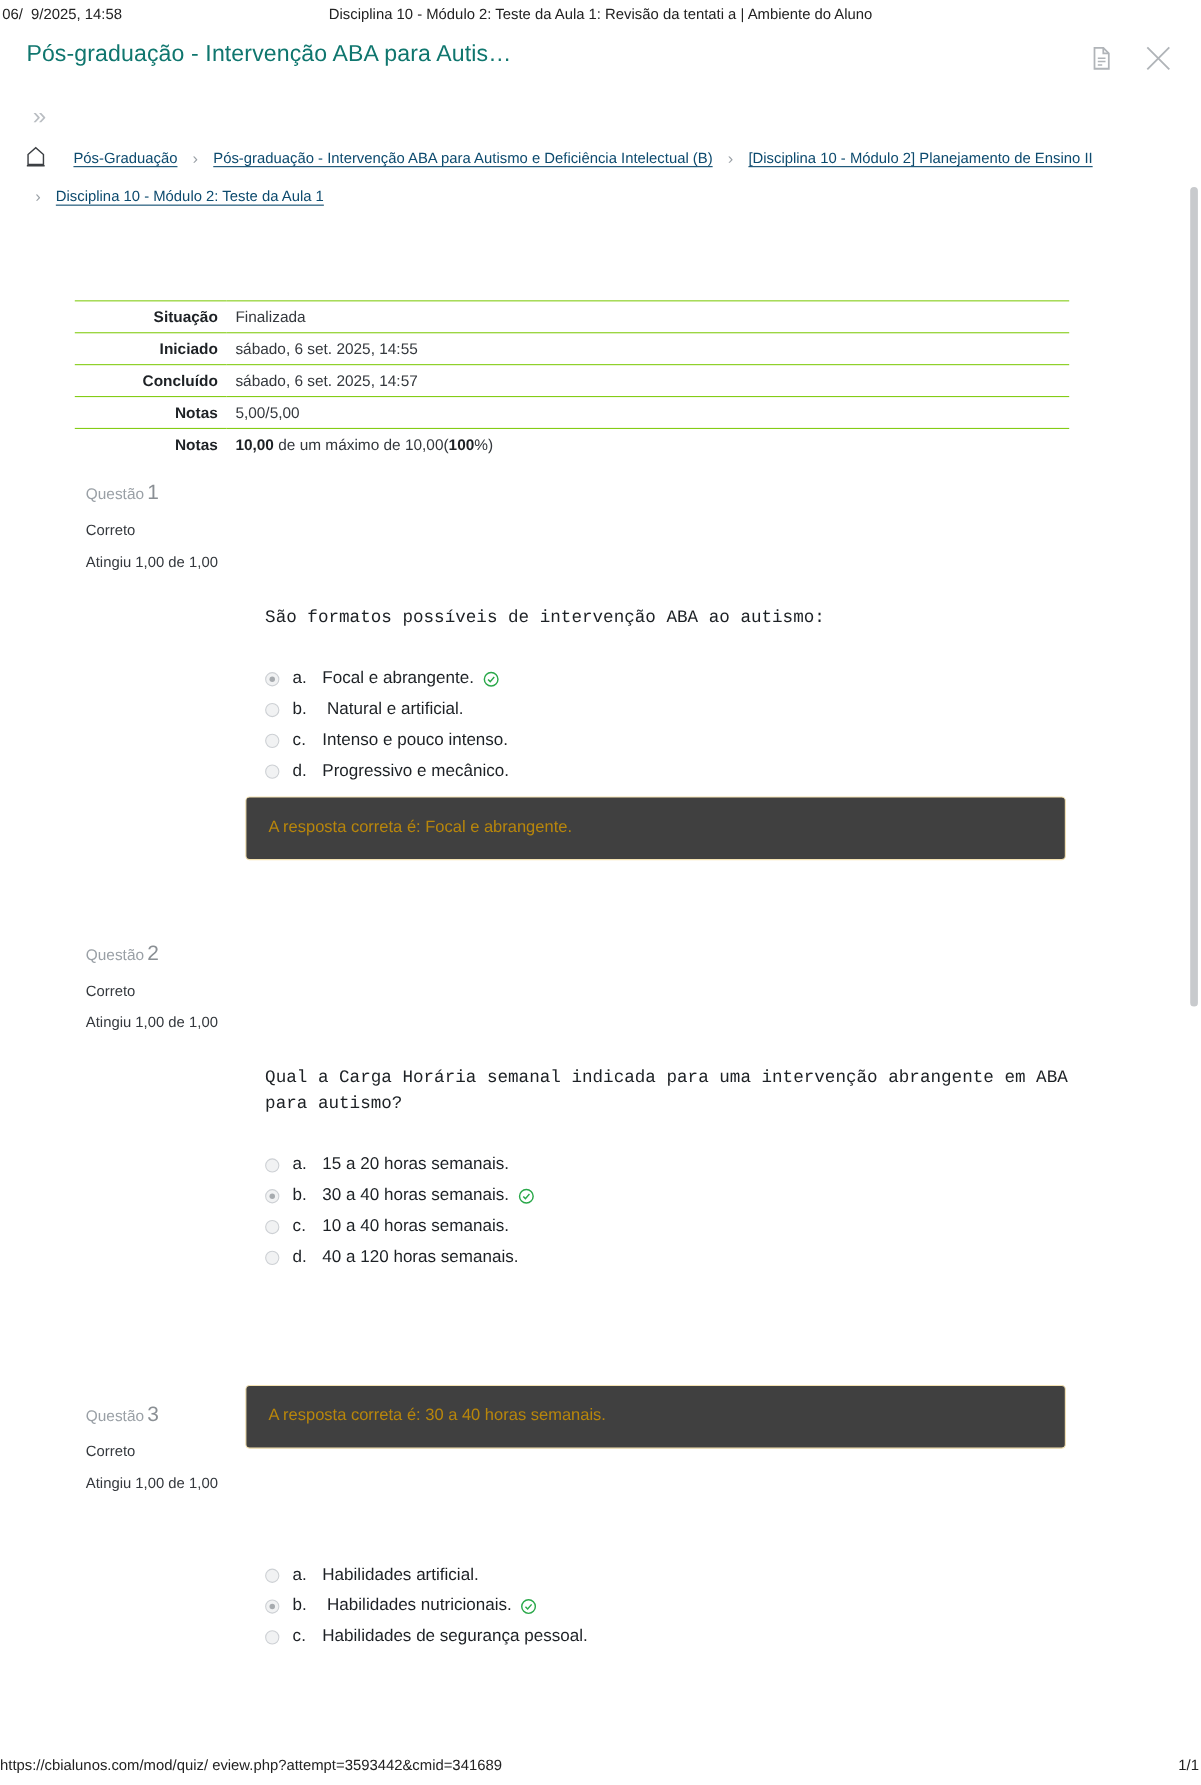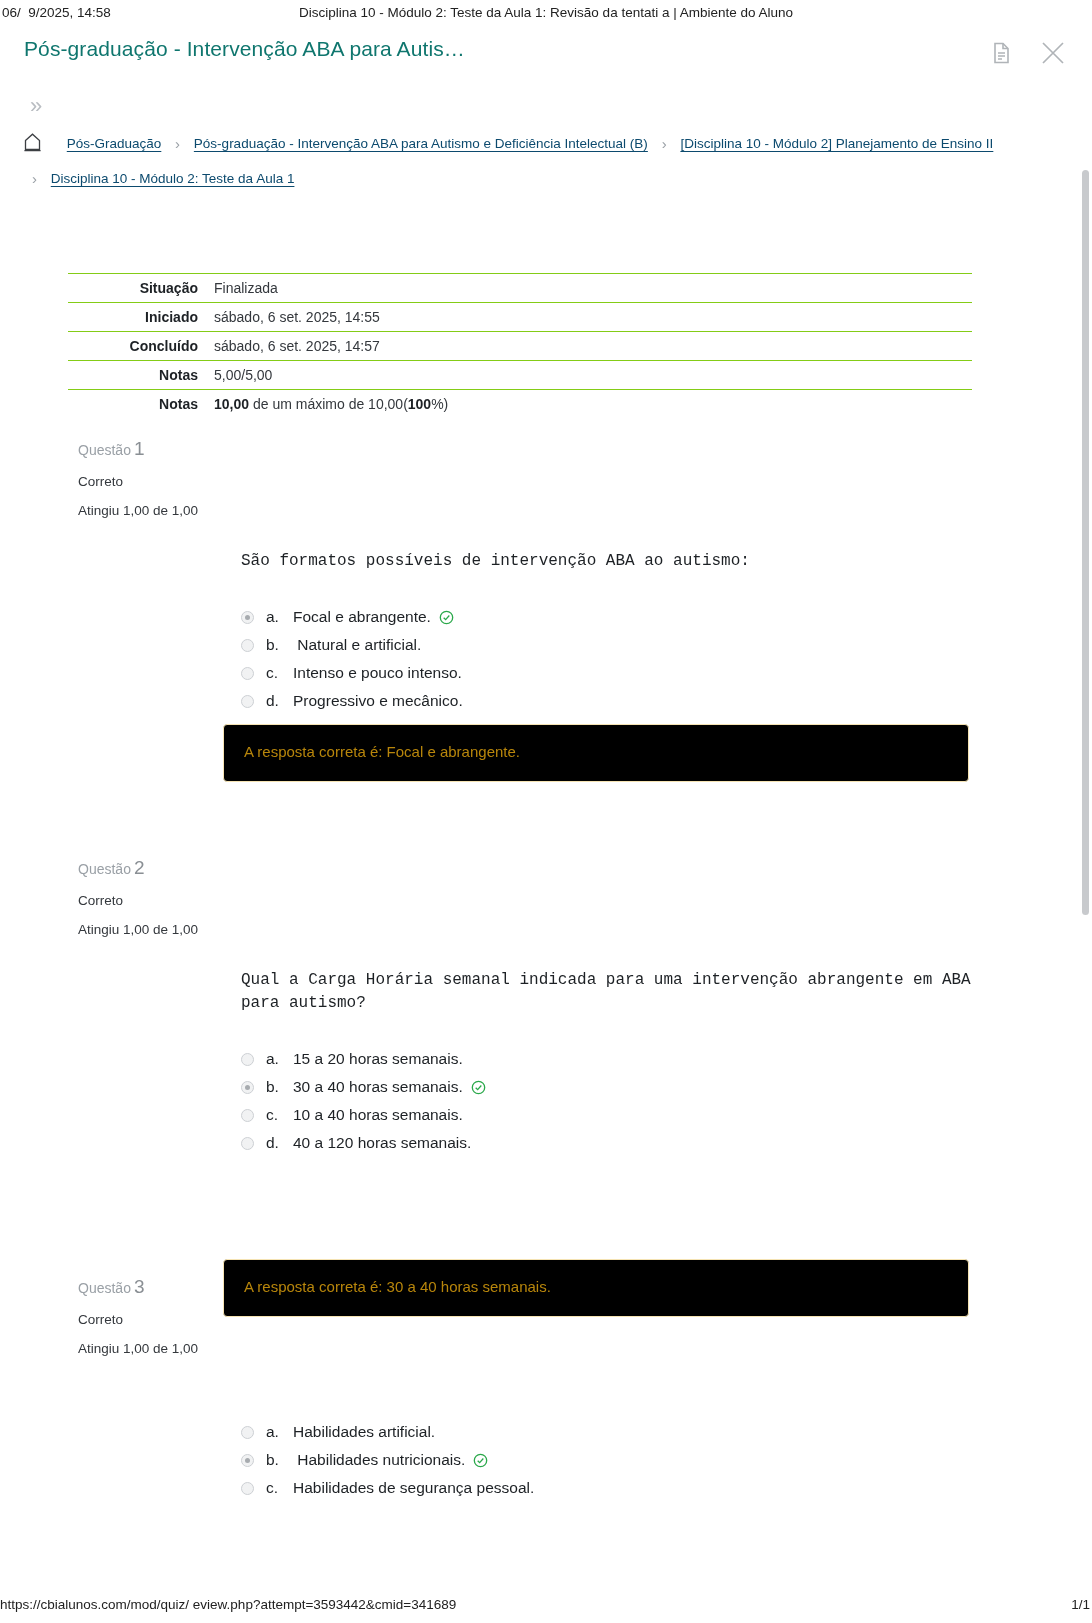--- a/index.html
+++ b/index.html
@@ -199,21 +199,21 @@
   .ans-text { white-space: pre; }
   .ok-icon { margin-left: 8px; display: inline-flex; align-items: center; }
 
   
   .feedback {
     position: absolute;
     left: 223px;
     width: 746px;
     border: 1px solid #f5e3b3;
     border-radius: 4px;
-    background: #000000;
+    background: #404040;
     padding: 18px 20px 20px 20px;
     font-size: 15px;
     color: #b8860b;
     min-height: 58px;
   }
 
   
   .scrollbar-track {
     position: absolute;
     top: 92px; right: 3px;

